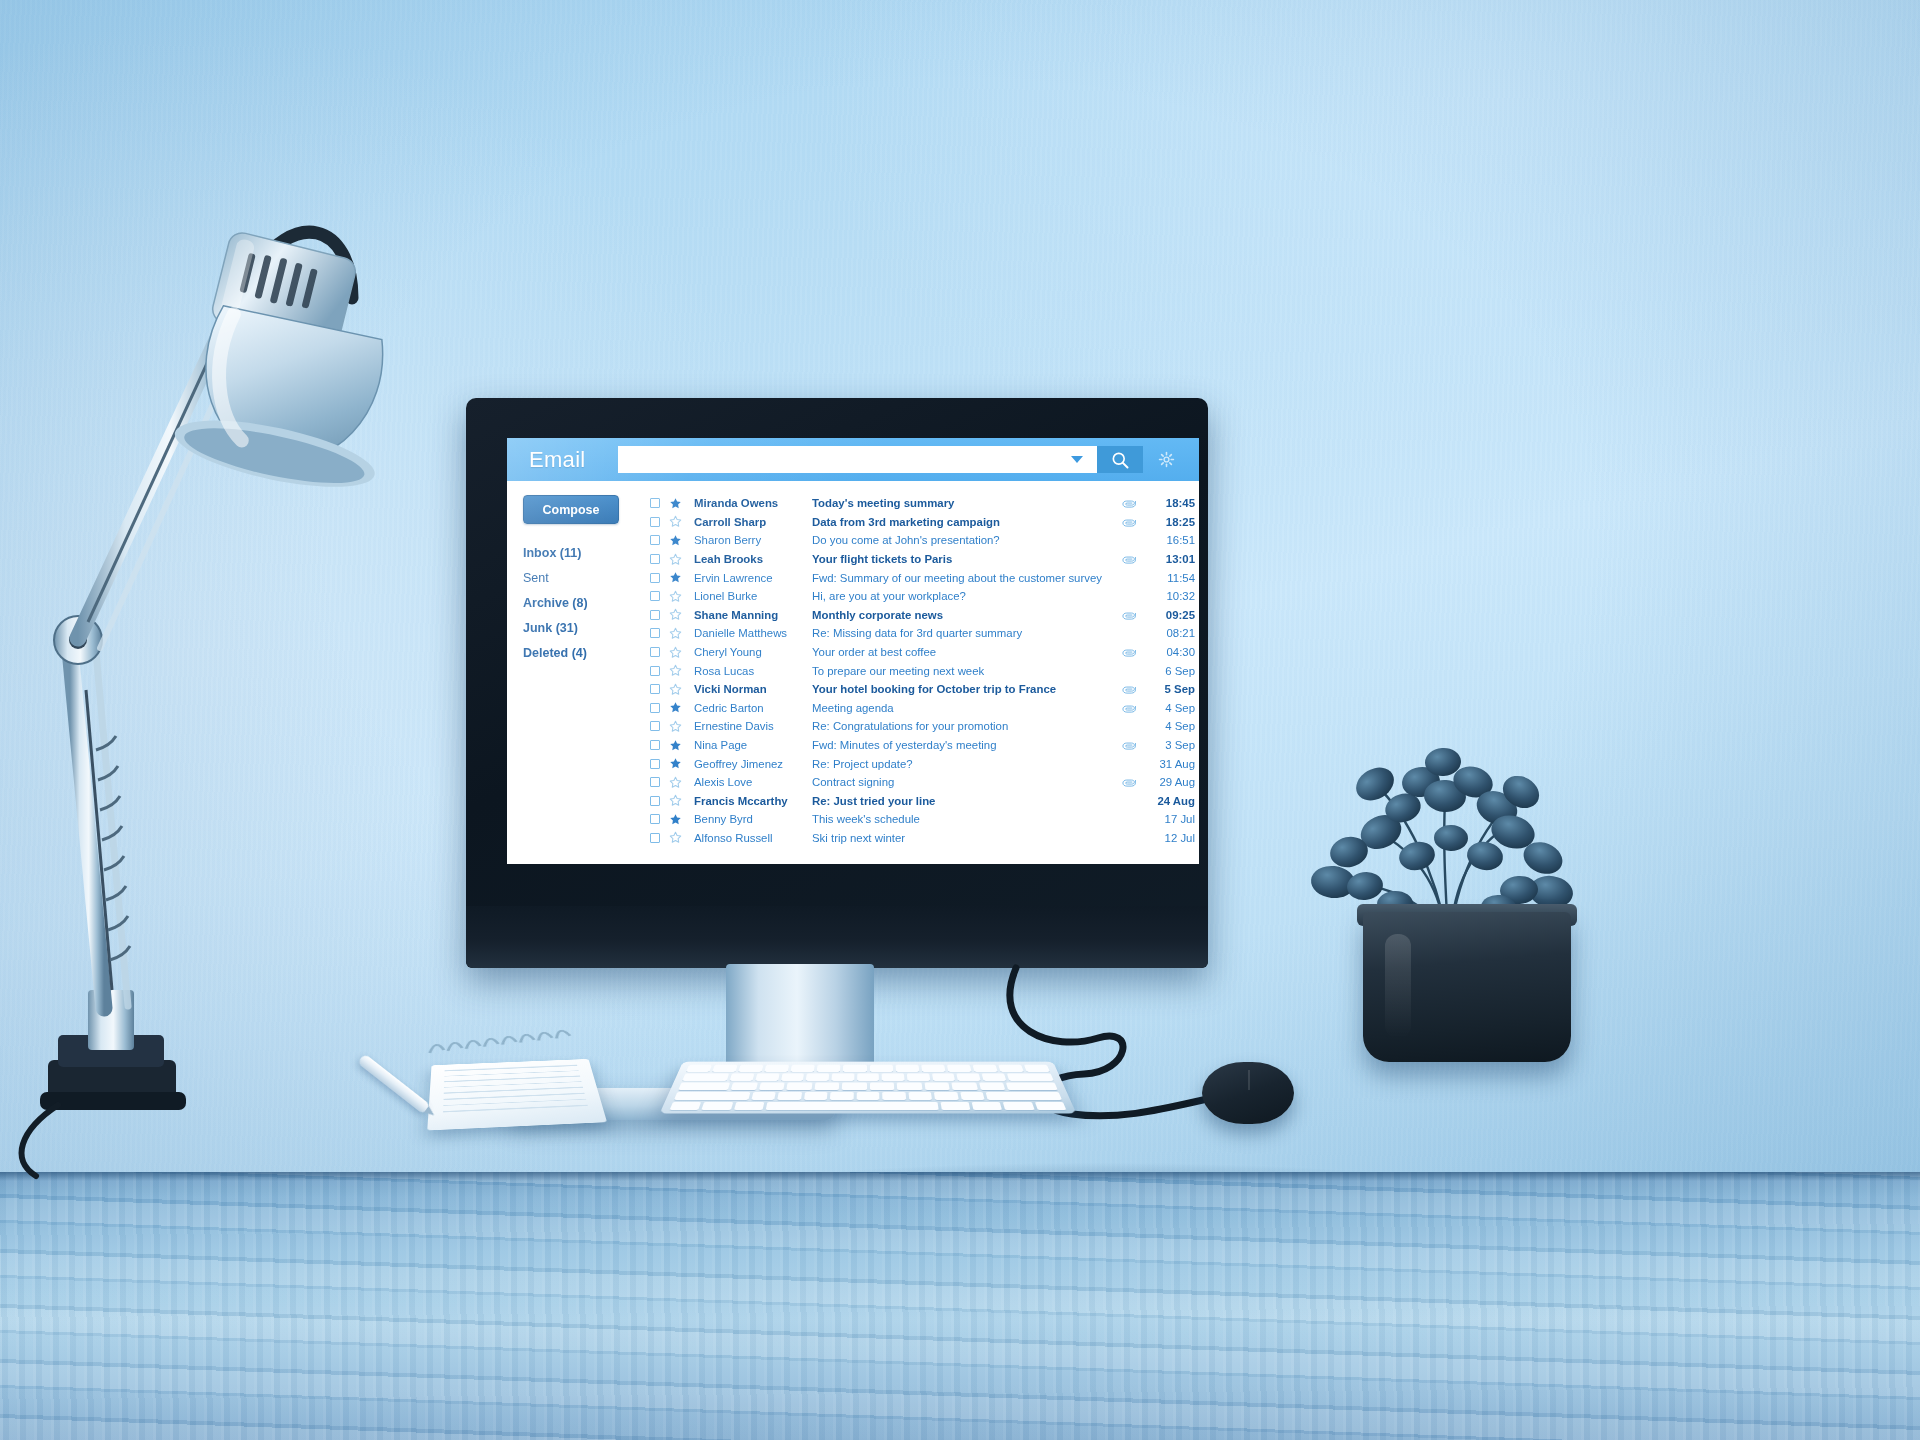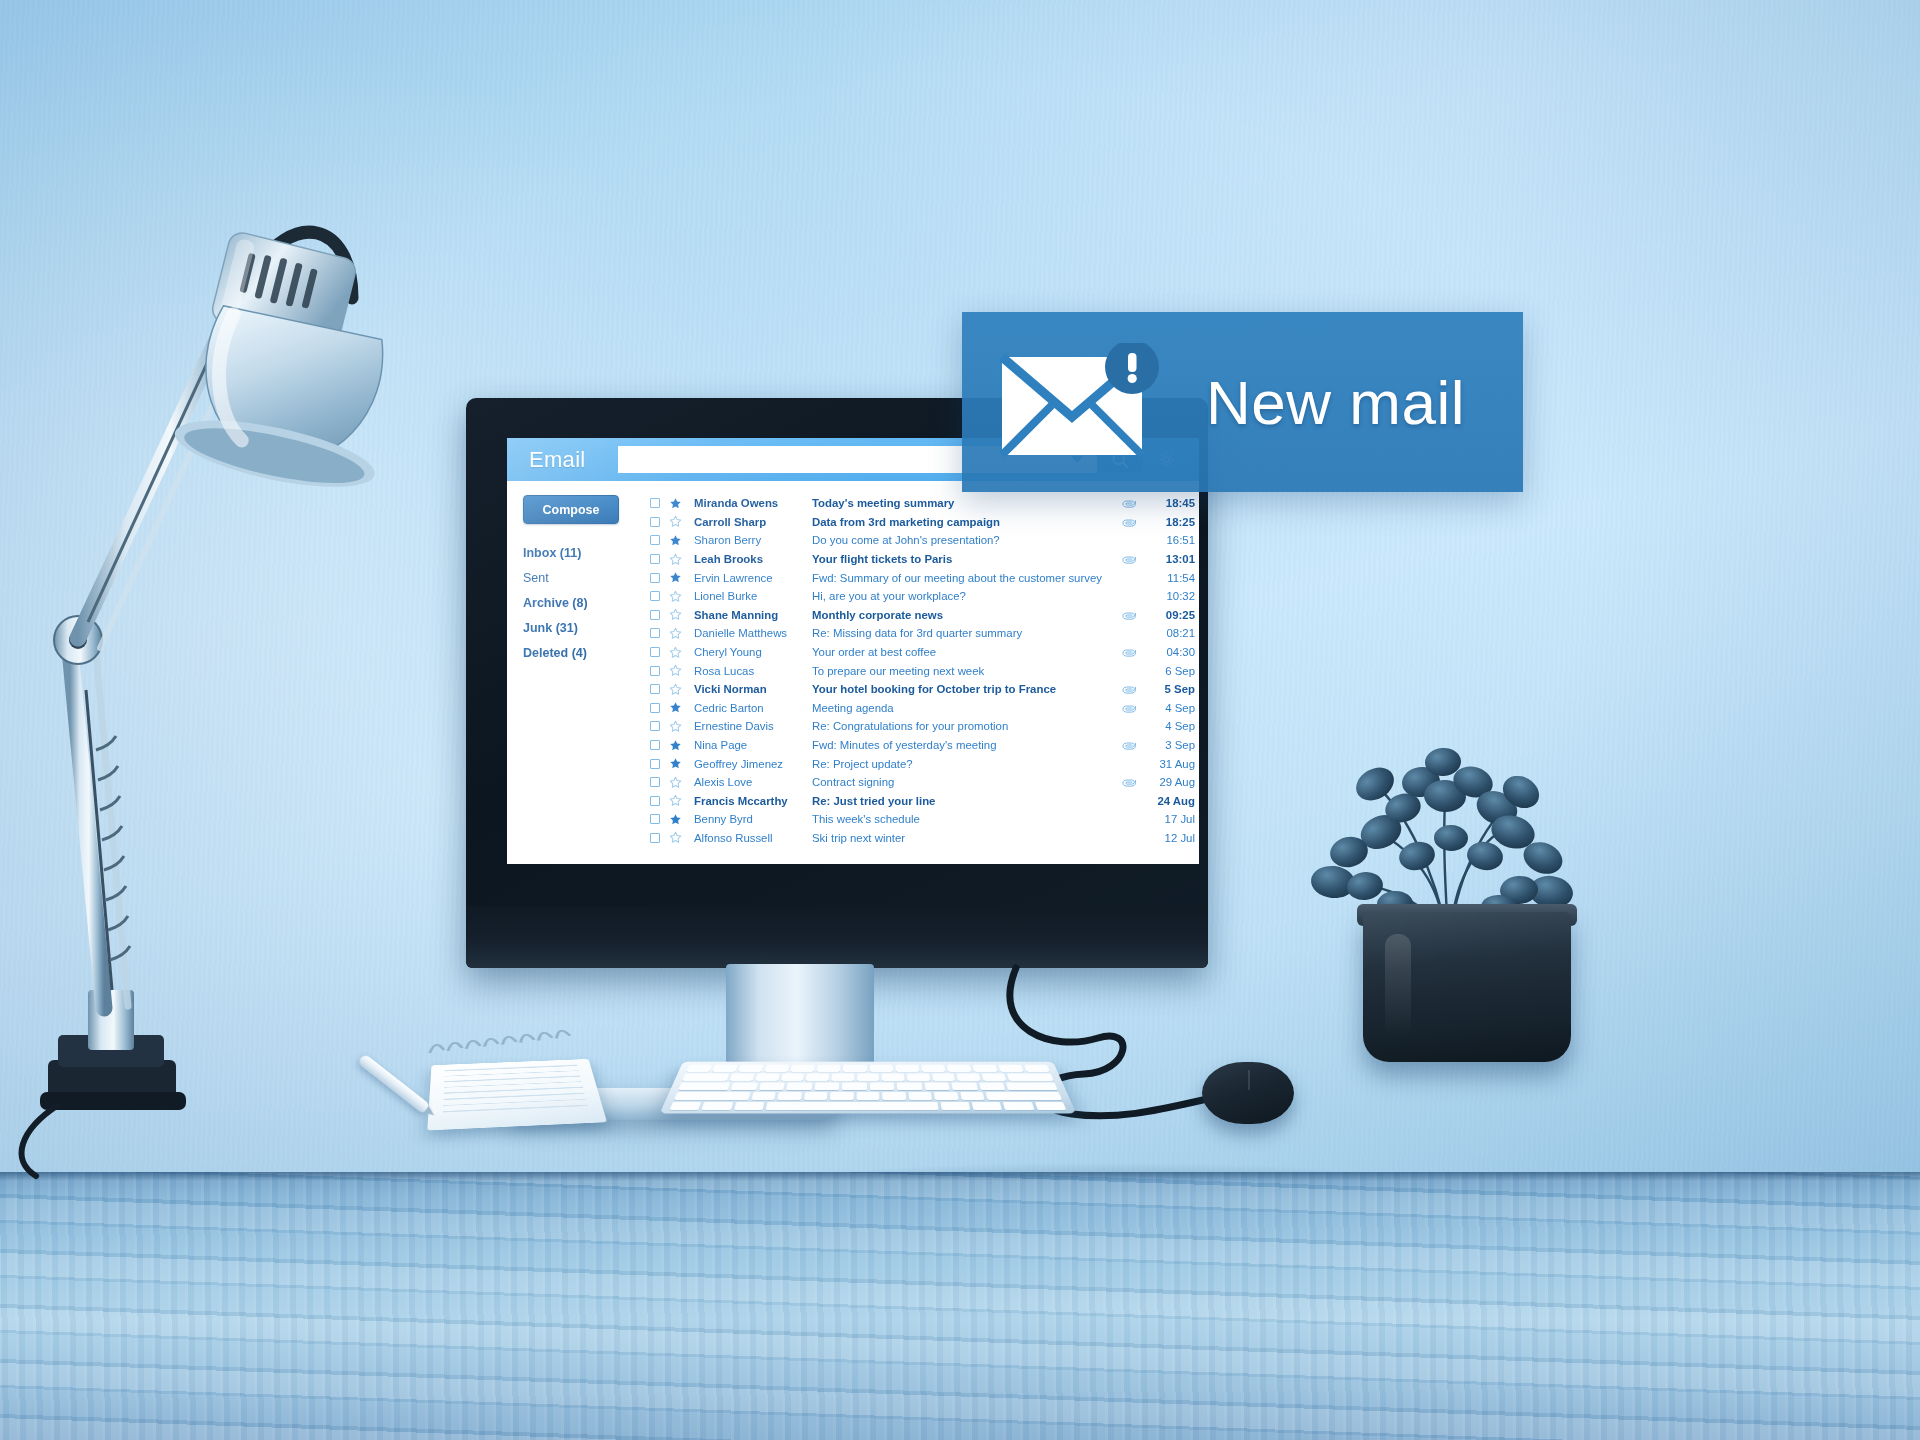--- a/index.html
+++ b/index.html
@@ -661,34 +661,20 @@
         </div>
       </div>
 
     </div>
     <div class="mon-gloss"></div>
     <div class="mon-chin"></div>
   </div>
   <div class="mon-neck" style="position:absolute;left:800px;top:964px;"></div>
   <div class="mon-base" style="position:absolute;left:672px;top:1088px;"></div>
 
-  <div class="notify">
-    <div class="notify-env">
-      <svg width="168" height="122" viewBox="0 0 168 122" xmlns="http://www.w3.org/2000/svg">
-        <rect x="4" y="14" width="140" height="98" fill="#ffffff"></rect>
-        <path d="M4 14 L74 74 L144 14" fill="none" stroke="#2f80be" stroke-width="9"></path>
-        <path d="M4 112 L56 60" fill="none" stroke="#2f80be" stroke-width="8"></path>
-        <path d="M144 112 L92 60" fill="none" stroke="#2f80be" stroke-width="8"></path>
-        <circle cx="134" cy="24" r="27" fill="#2a6ea6"></circle>
-        <rect x="130" y="10" width="8.5" height="19" rx="4" fill="#ffffff"></rect>
-        <circle cx="134.2" cy="35.5" r="4.6" fill="#ffffff"></circle>
-      </svg>
-    </div>
-    <div class="notify-text">New mail</div>
-  </div>
 
   <div class="cables">
     <svg width="340" height="200" viewBox="0 0 340 200" xmlns="http://www.w3.org/2000/svg">
       <path d="M36 8 C 10 70, 72 92, 118 78 C 156 66, 150 112, 104 114 C 58 116, 40 146, 92 154 C 150 162, 206 142, 252 134" fill="none" stroke="#101b25" stroke-width="7" stroke-linecap="round"></path>
       <path d="M248 134 C 266 130, 276 124, 286 118" fill="none" stroke="#101b25" stroke-width="7" stroke-linecap="round"></path>
     </svg>
   </div>
 
   <div class="notebook">
     <div class="nb-page"></div>

